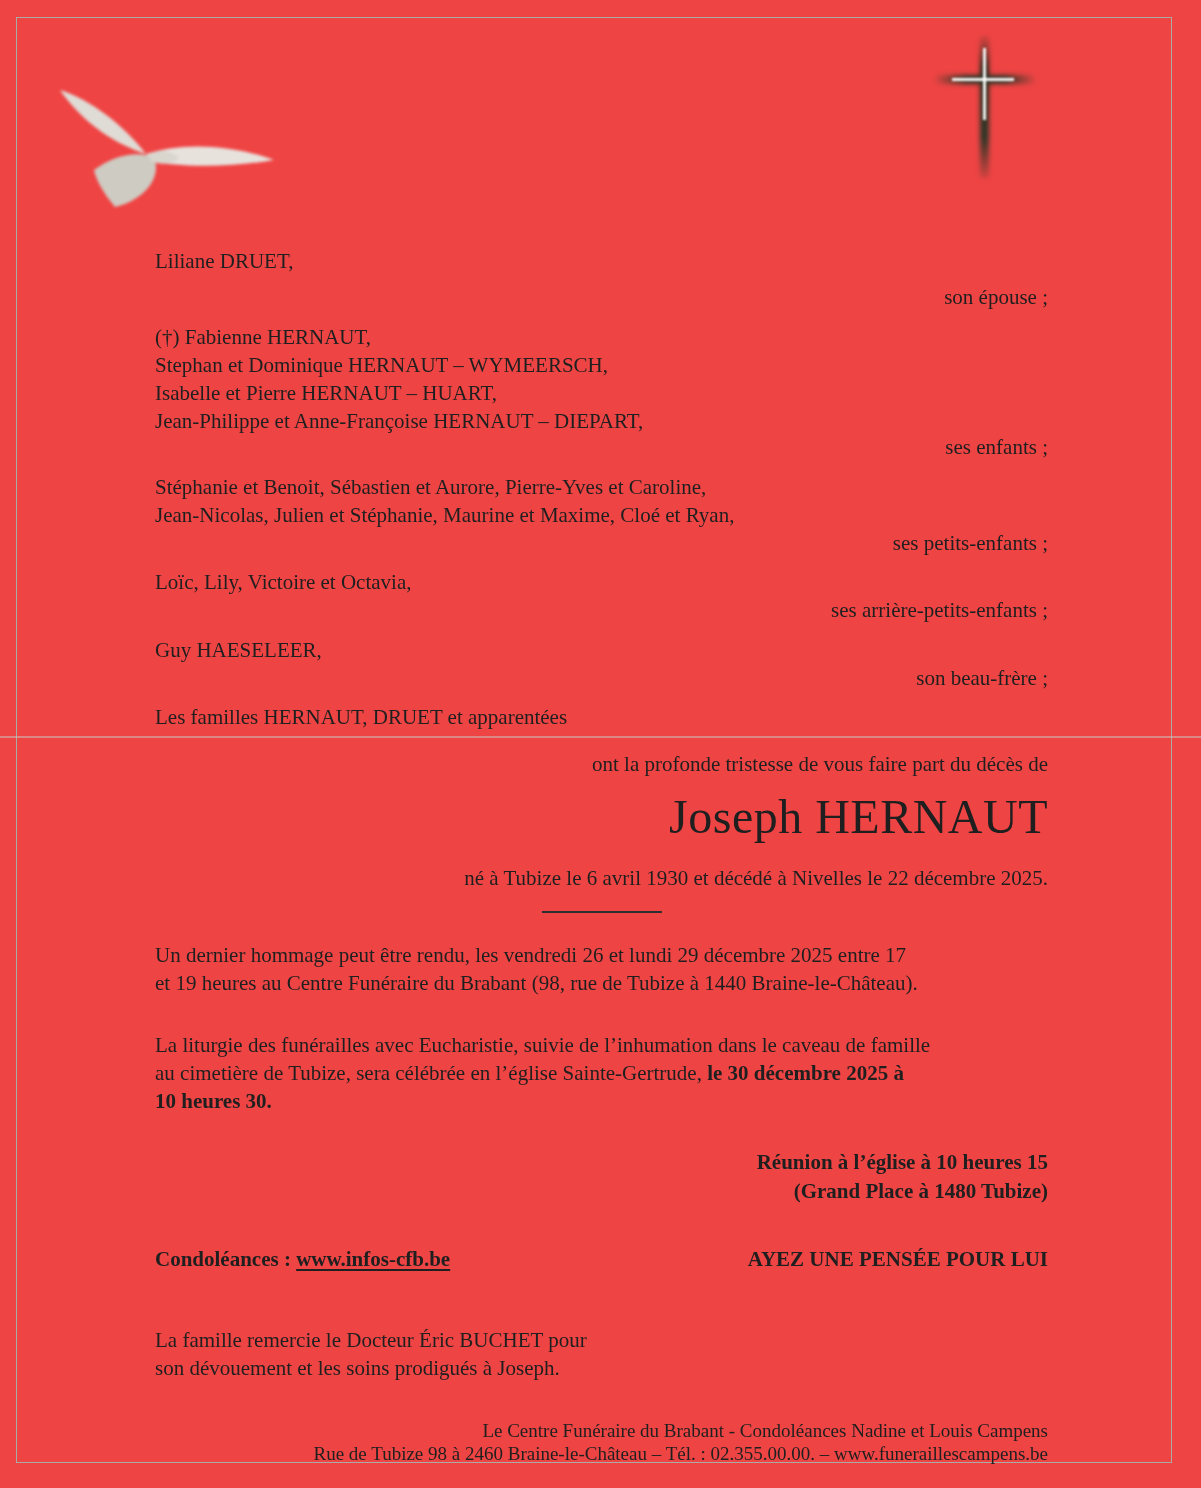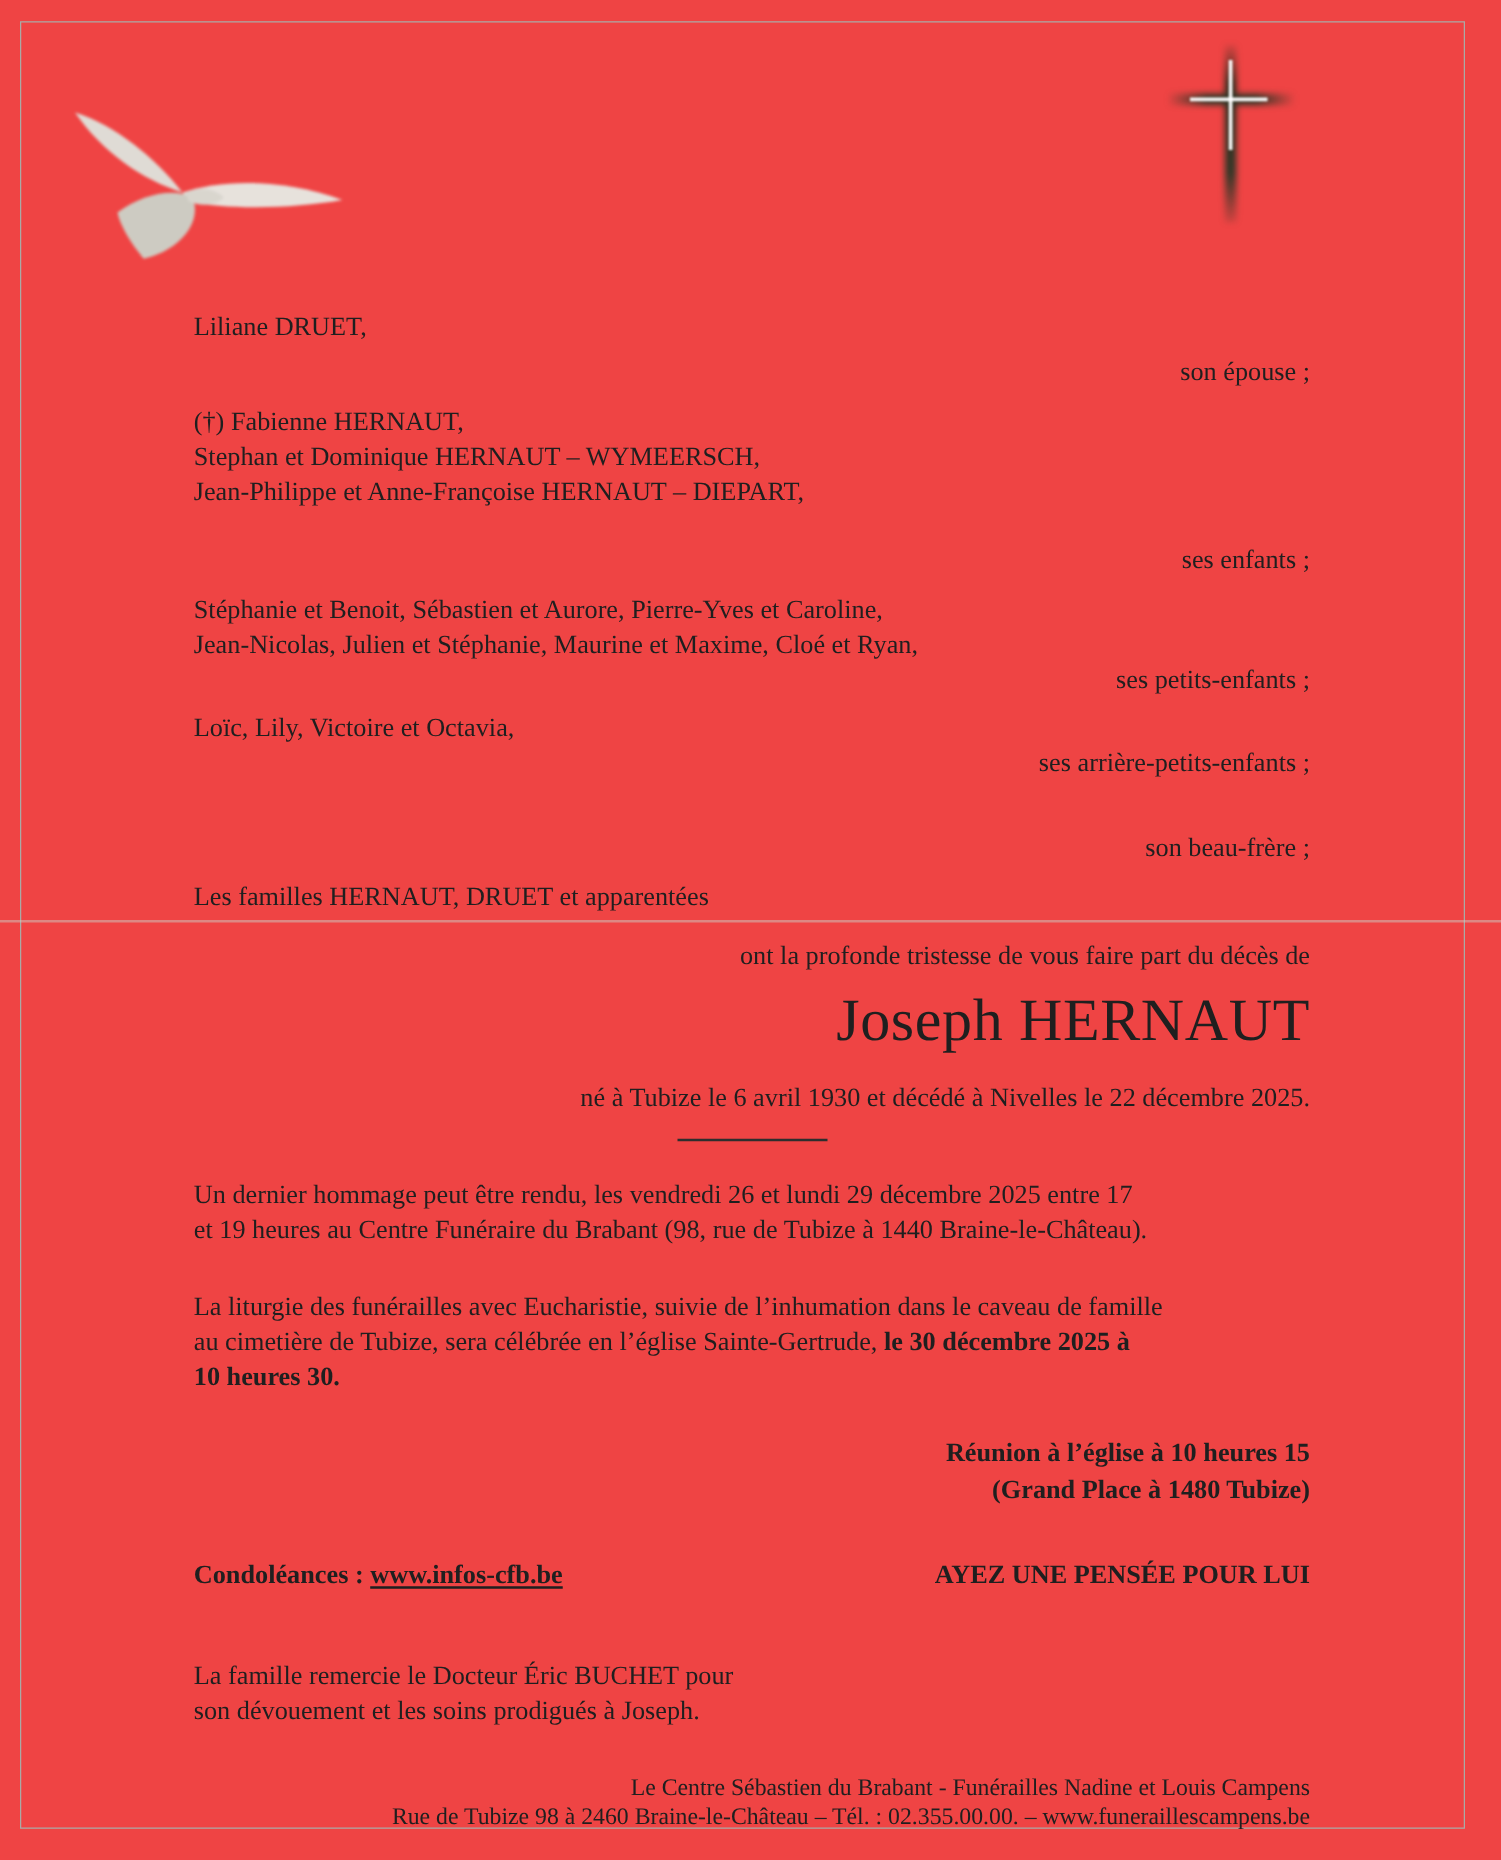--- a/index.html
+++ b/index.html
@@ -88,33 +88,35 @@
   <div class="crease"></div>
 
   <div class="content">
 
     <div class="b name-line" style="top:247px">Liliane DRUET,</div>
     <div class="b relation" style="top:283px">son épouse ;</div>
 
     <div class="b" style="top:323px">
       <div class="name-line">(†) Fabienne HERNAUT,</div>
       <div class="name-line">Stephan et Dominique HERNAUT – WYMEERSCH,</div>
+      <div class="name-line">Isabelle et Pierre HERNAUT – HUART,</div>
       <div class="name-line">Jean-Philippe et Anne-Françoise HERNAUT – DIEPART,</div>
     </div>
     <div class="b relation" style="top:433px">ses enfants ;</div>
 
     <div class="b" style="top:473px">
       <div class="name-line">Stéphanie et Benoit, Sébastien et Aurore, Pierre-Yves et Caroline,</div>
       <div class="name-line">Jean-Nicolas, Julien et Stéphanie, Maurine et Maxime, Cloé et Ryan,</div>
     </div>
     <div class="b name-line" style="top:568px">Loïc, Lily, Victoire et Octavia,</div>
 
     <div class="b relation" style="top:529px">ses petits-enfants ;</div>
     <div class="b relation" style="top:596px">ses arrière-petits-enfants ;</div>
 
+    <div class="b name-line" style="top:636px">Guy HAESELEER,</div>
     <div class="b relation" style="top:664px">son beau-frère ;</div>
 
     <div class="b name-line" style="top:703px">Les familles HERNAUT, DRUET et apparentées</div>
 
     <div class="b center" style="top:750px">ont la profonde tristesse de vous faire part du décès de</div>
 
     <div class="b center deceased" style="top:794px">Joseph HERNAUT</div>
 
     <div class="b center" style="top:864px">né à Tubize le 6 avril 1930 et décédé à Nivelles le 22 décembre 2025.</div>
 
@@ -141,17 +143,17 @@
         <span>Condoléances : </span><span class="link">www.infos-cfb.be</span>
       </div>
       <div class="bold">AYEZ UNE PENSÉE POUR LUI</div>
     </div>
 
     <div class="b" style="top:1326px">
       <div class="name-line">La famille remercie le Docteur Éric BUCHET pour</div>
       <div class="name-line">son dévouement et les soins prodigués à Joseph.</div>
     </div>
 
-    <div class="b center footer-line" style="top:1419px">Le Centre Sébastien du Brabant - Funérailles Nadine et Louis Campens</div>
+    <div class="b center footer-line" style="top:1419px">Le Centre Funéraire du Brabant - Condoléances Nadine et Louis Campens</div>
     <div class="b center footer-line" style="top:1442px">Rue de Tubize 98 à 2460 Braine-le-Château – Tél. : 02.355.00.00. – www.funeraillescampens.be</div>
 
   </div>
 </div>
 
 </body></html>

